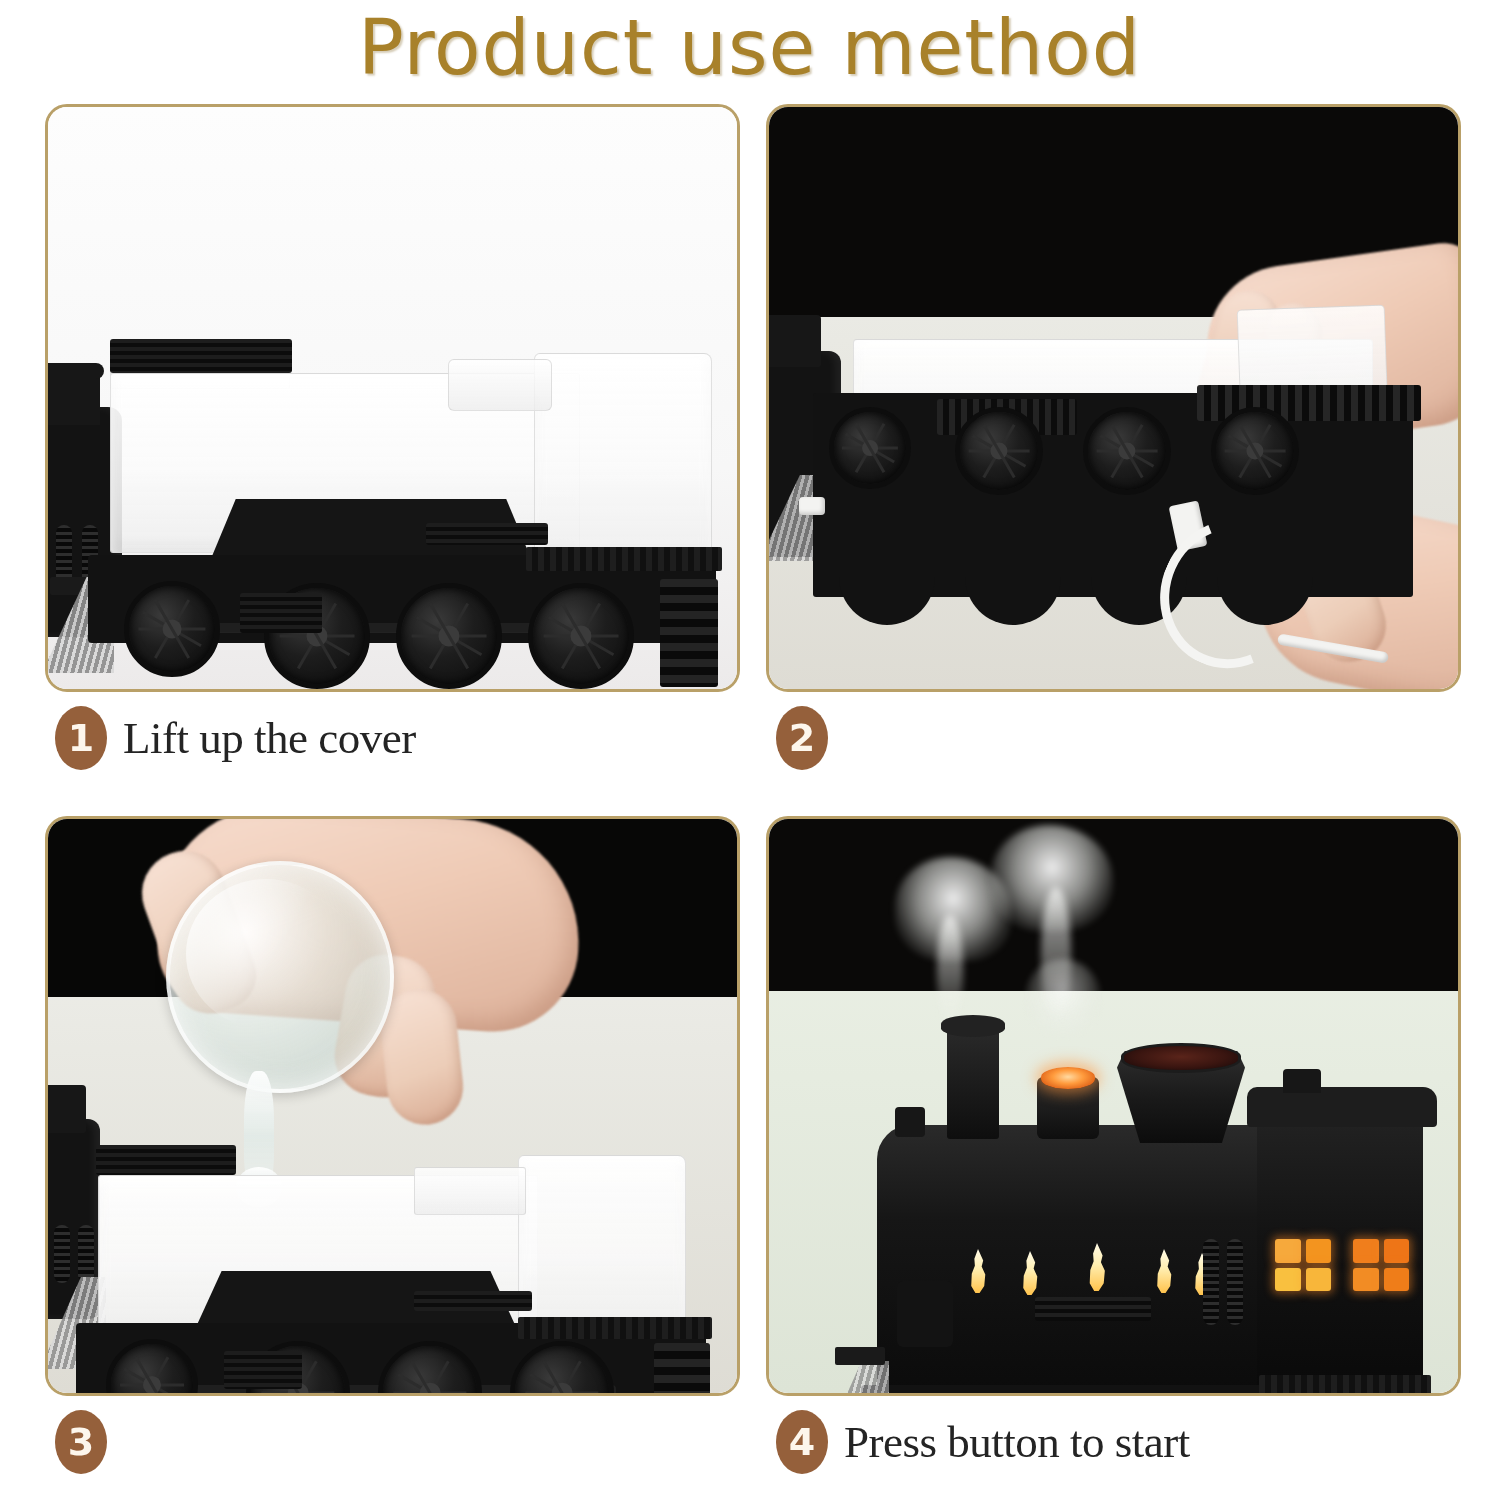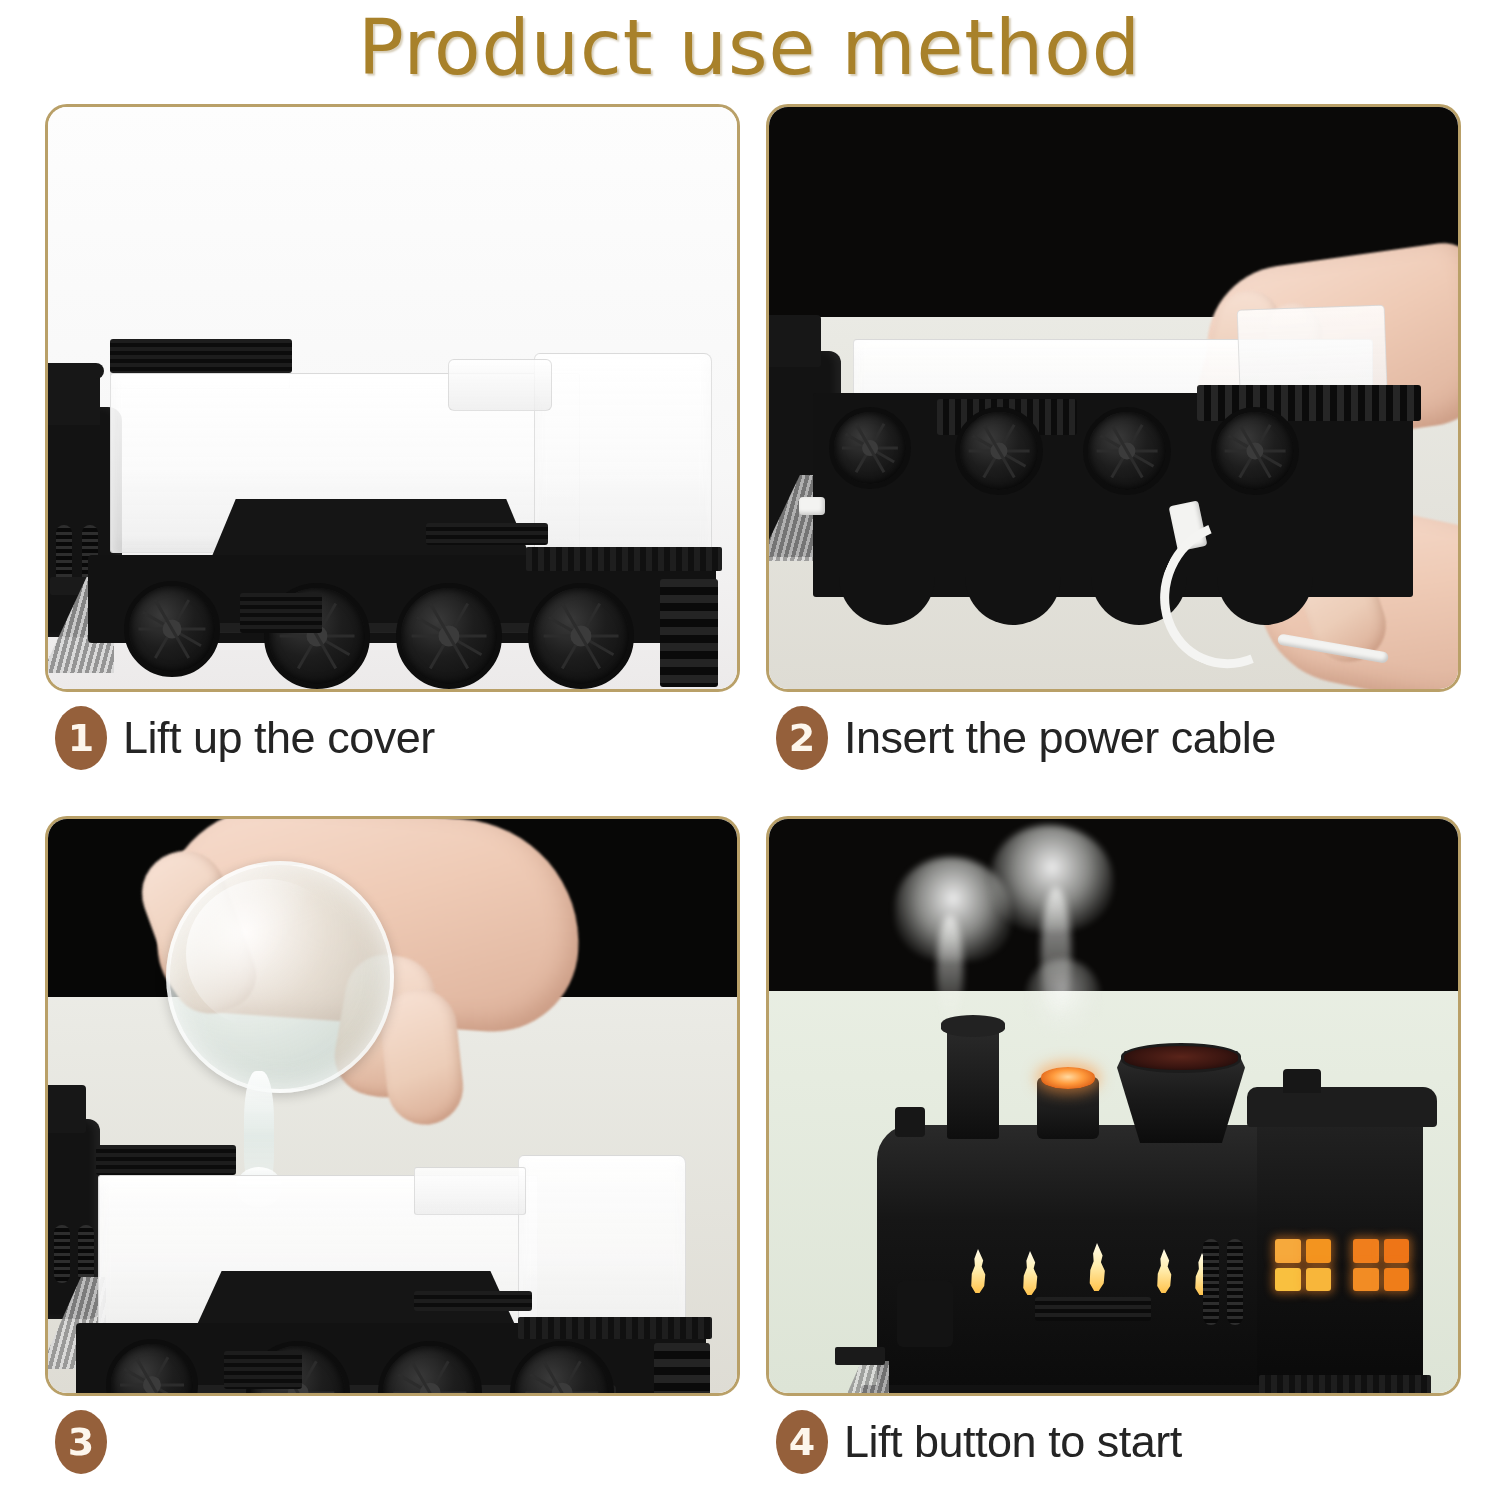--- a/index.html
+++ b/index.html
@@ -41,21 +41,21 @@
     height:92px; padding-left:10px;
   }
   .badge {
     flex:0 0 auto; width:52px; height:64px; border-radius:50%;
     background:#95603b;
     color:#fdf6ec; font-size:38px; font-weight:700;
     display:flex; align-items:center; justify-content:center;
     line-height:1; font-family:"DejaVu Sans", sans-serif;
   }
   .cap-text {
-    font-family:Liberation Sans, sans-serif;
+    font-family:Liberation Serif, serif;
     font-size:45px; color:#242424; font-weight:400;
     white-space:nowrap; letter-spacing:-.5px;
   }
 
   
   .scene { position:absolute; inset:0; }
 
   
   .bg-white   { position:absolute; inset:0; background:linear-gradient(180deg,#fdfdfd 0%,#f7f7f7 62%,#eceaea 100%); }
   .bg-dark    { position:absolute; left:0; top:0; right:0; height:56%; background:#0a0908; }
@@ -349,21 +349,20 @@
 
           <div class="plug" style="left:404px; top:396px; width:30px; height:46px; transform:rotate(-12deg);"></div>
           <div class="cable" style="left:392px; top:412px; width:140px; height:150px; transform:rotate(24deg);"></div>
           <div class="plug" style="left:508px; top:536px; width:112px; height:11px; border-radius:6px; transform:rotate(10deg);"></div>
 
           <div class="plug" style="left:30px; top:390px; width:26px; height:18px;"></div>
         </div>
       </div>
       <div class="caption">
         <div class="badge">2</div>
-        <div class="cap-text">Insert the power cable</div>
       </div>
     </div>
 
     <div class="cell c3">
       <div class="photo">
         <div class="scene">
           <div class="bg-table" style="height:100%;"></div>
           <div class="bg-dark d3" style="height:31%;"></div>
 
           <div class="hand softblur" style="left:112px; top:-6px; width:420px; height:210px; border-radius:120px 130px 90px 70px; transform:rotate(4deg);"></div>
@@ -474,18 +473,18 @@
 
           <div class="chassis" style="left:92px; top:566px; width:570px; height:56px;"></div>
           <div class="deck" style="left:490px; top:556px; width:172px; height:20px;"></div>
           <div class="cowcatcher" style="left:48px; top:542px; width:72px; height:100px; opacity:.78;"></div>
           <div class="buffer" style="left:66px; top:528px; width:50px; height:18px;"></div>
 
         </div>
       </div>
       <div class="caption">
         <div class="badge">4</div>
-        <div class="cap-text">Lift button to start</div>
+        <div class="cap-text">Press button to start</div>
       </div>
     </div>
 
   </div>
 </div>
 
 </body></html>

